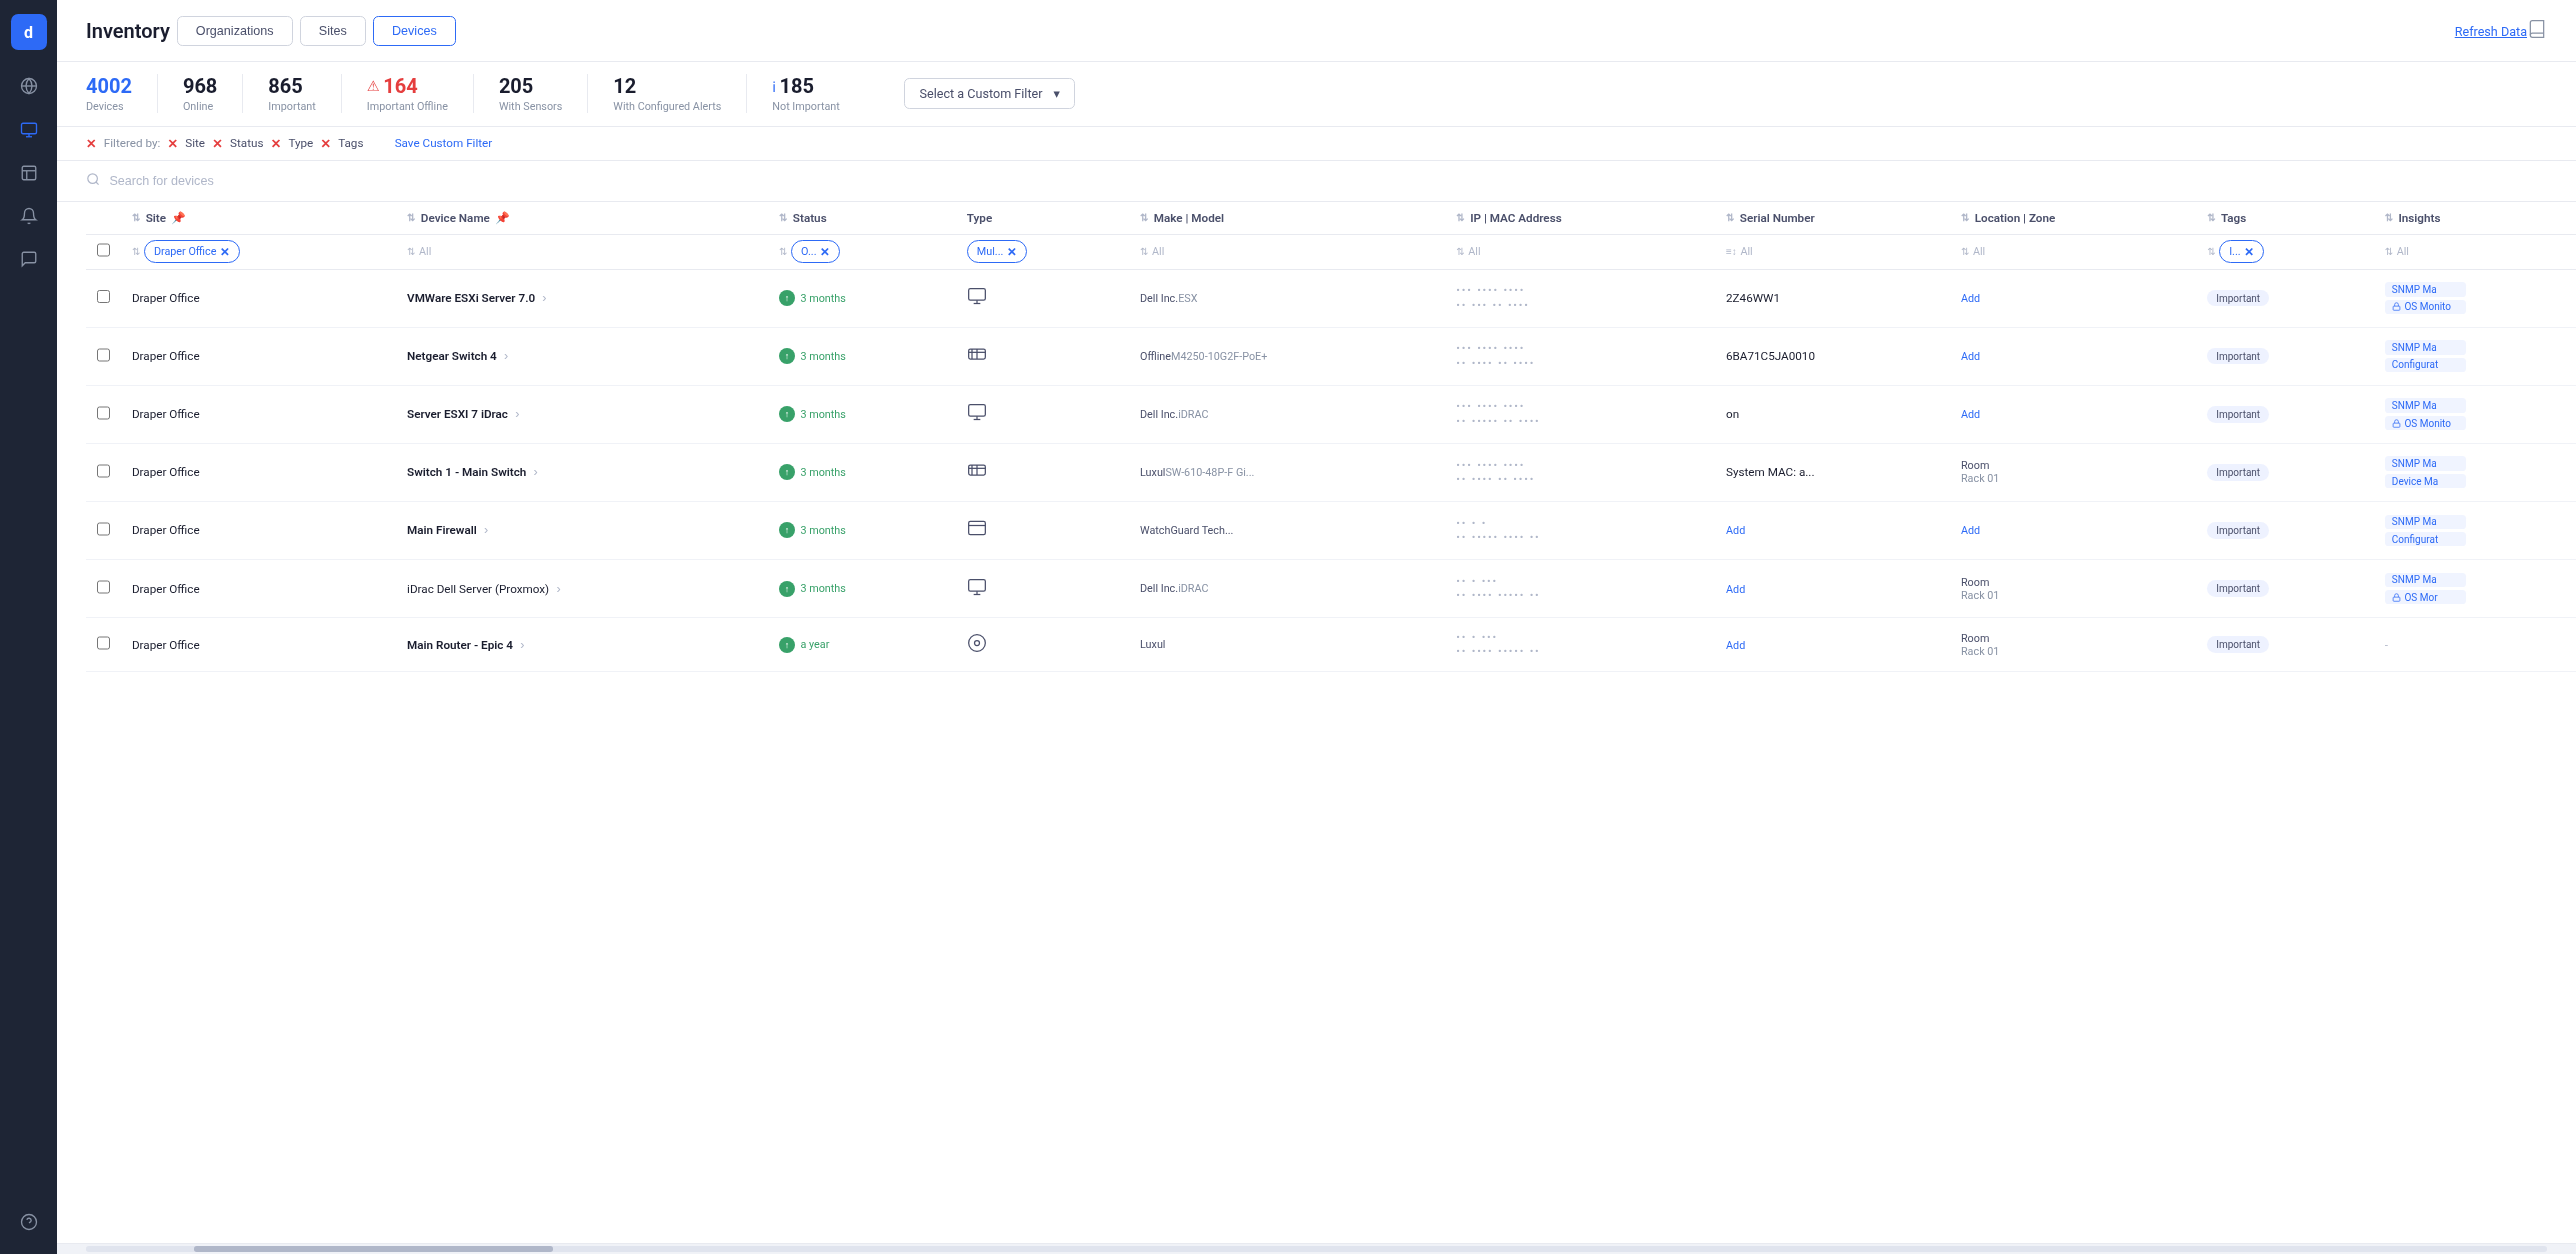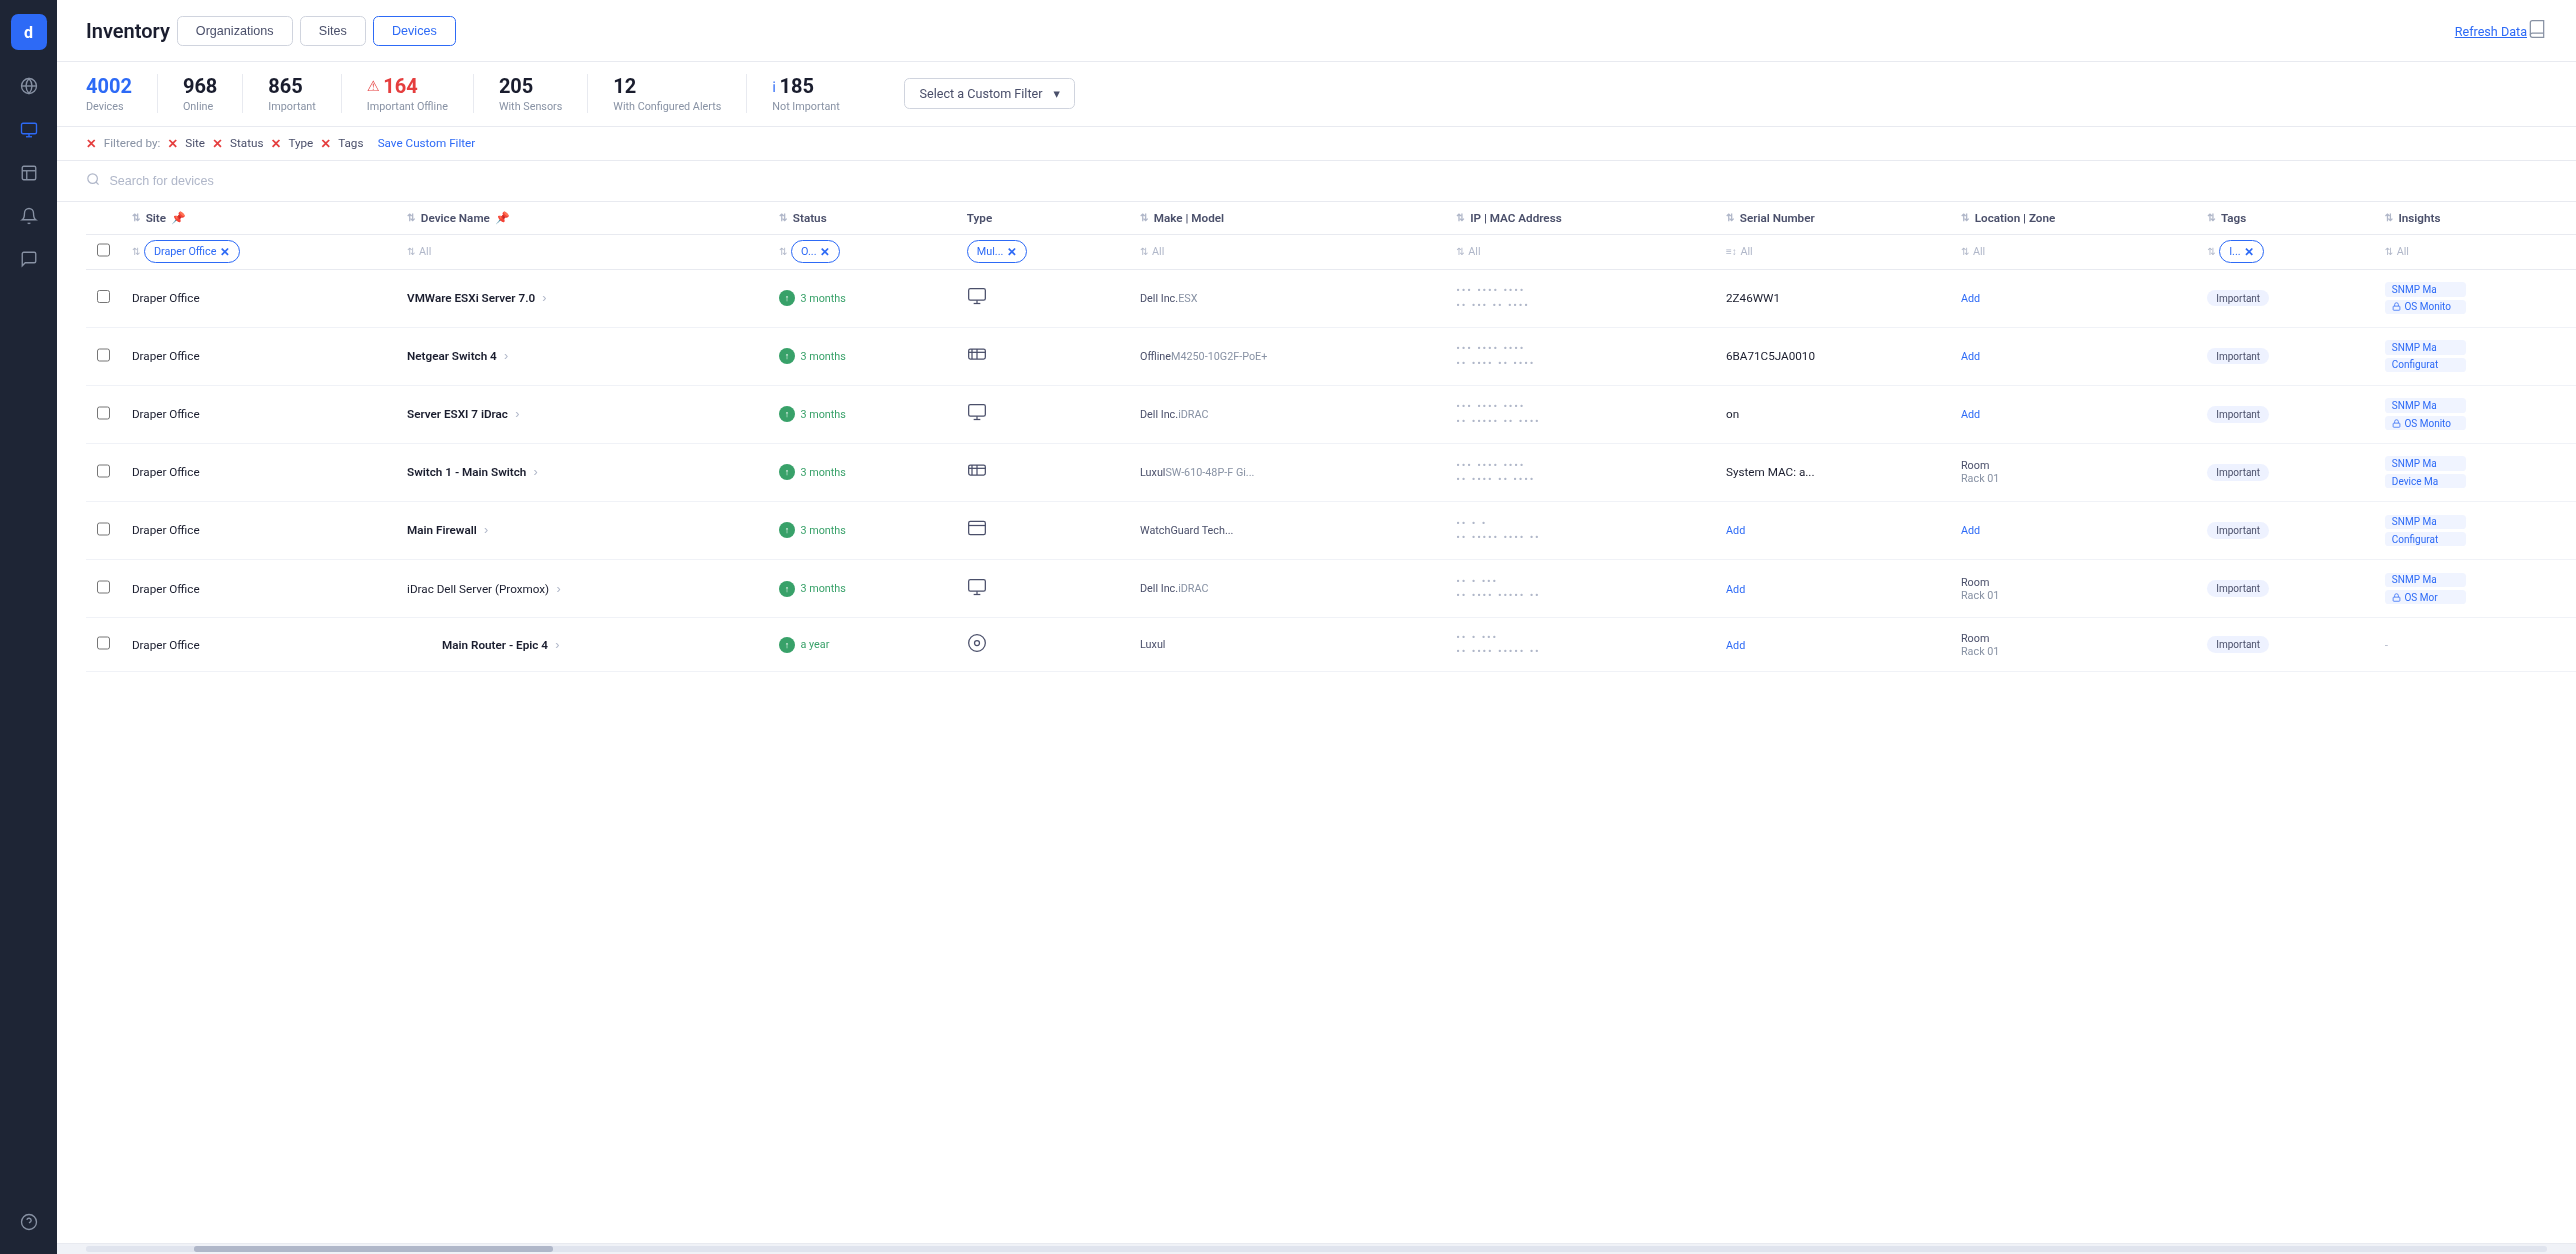--- a/index.html
+++ b/index.html
@@ -174,21 +174,21 @@
       color: #e53e3e;
       font-size: 12.6px;
       cursor: pointer;
       font-weight: 700;
     }
     .save-filter-link {
       font-size: 11.7px;
       color: #2d6af6;
       text-decoration: none;
       cursor: pointer;
-      margin-left: 7px;
+      margin-left: 24px;
     }
 
     
     .search-bar {
       padding: 10.8px 29px;
       background: #fff;
       border-bottom: 0.9px solid #e8eaf0;
     }
     .search-input-wrap {
       display: flex;
@@ -953,21 +953,21 @@
                     <path d="M7 11V7a5 5 0 0 1 10 0v4"></path>
                   </svg>OS Mor</span>
               </div>
             </td>
           </tr>
           <tr>
             <td class="checkbox-cell"><input type="checkbox" style=""></td>
             <td>Draper Office</td>
             <td>
               <div class="device-name-cell">
-                <span style="font-weight:600;margin-left:35px;">Main Router - Epic 4</span>
+                <span style="font-weight:600;">Main Router - Epic 4</span>
                 <button class="chevron-btn">›</button>
               </div>
             </td>
             <td>
               <div class="status-badge">
                 <div class="status-dot">↑</div>
                 <span class="status-text">a year</span>
               </div>
             </td>
             <td><span class="type-icon"><svg width="20" height="20" viewBox="0 0 24 24" fill="none" stroke="#4a4f6a" stroke-width="1.5">

